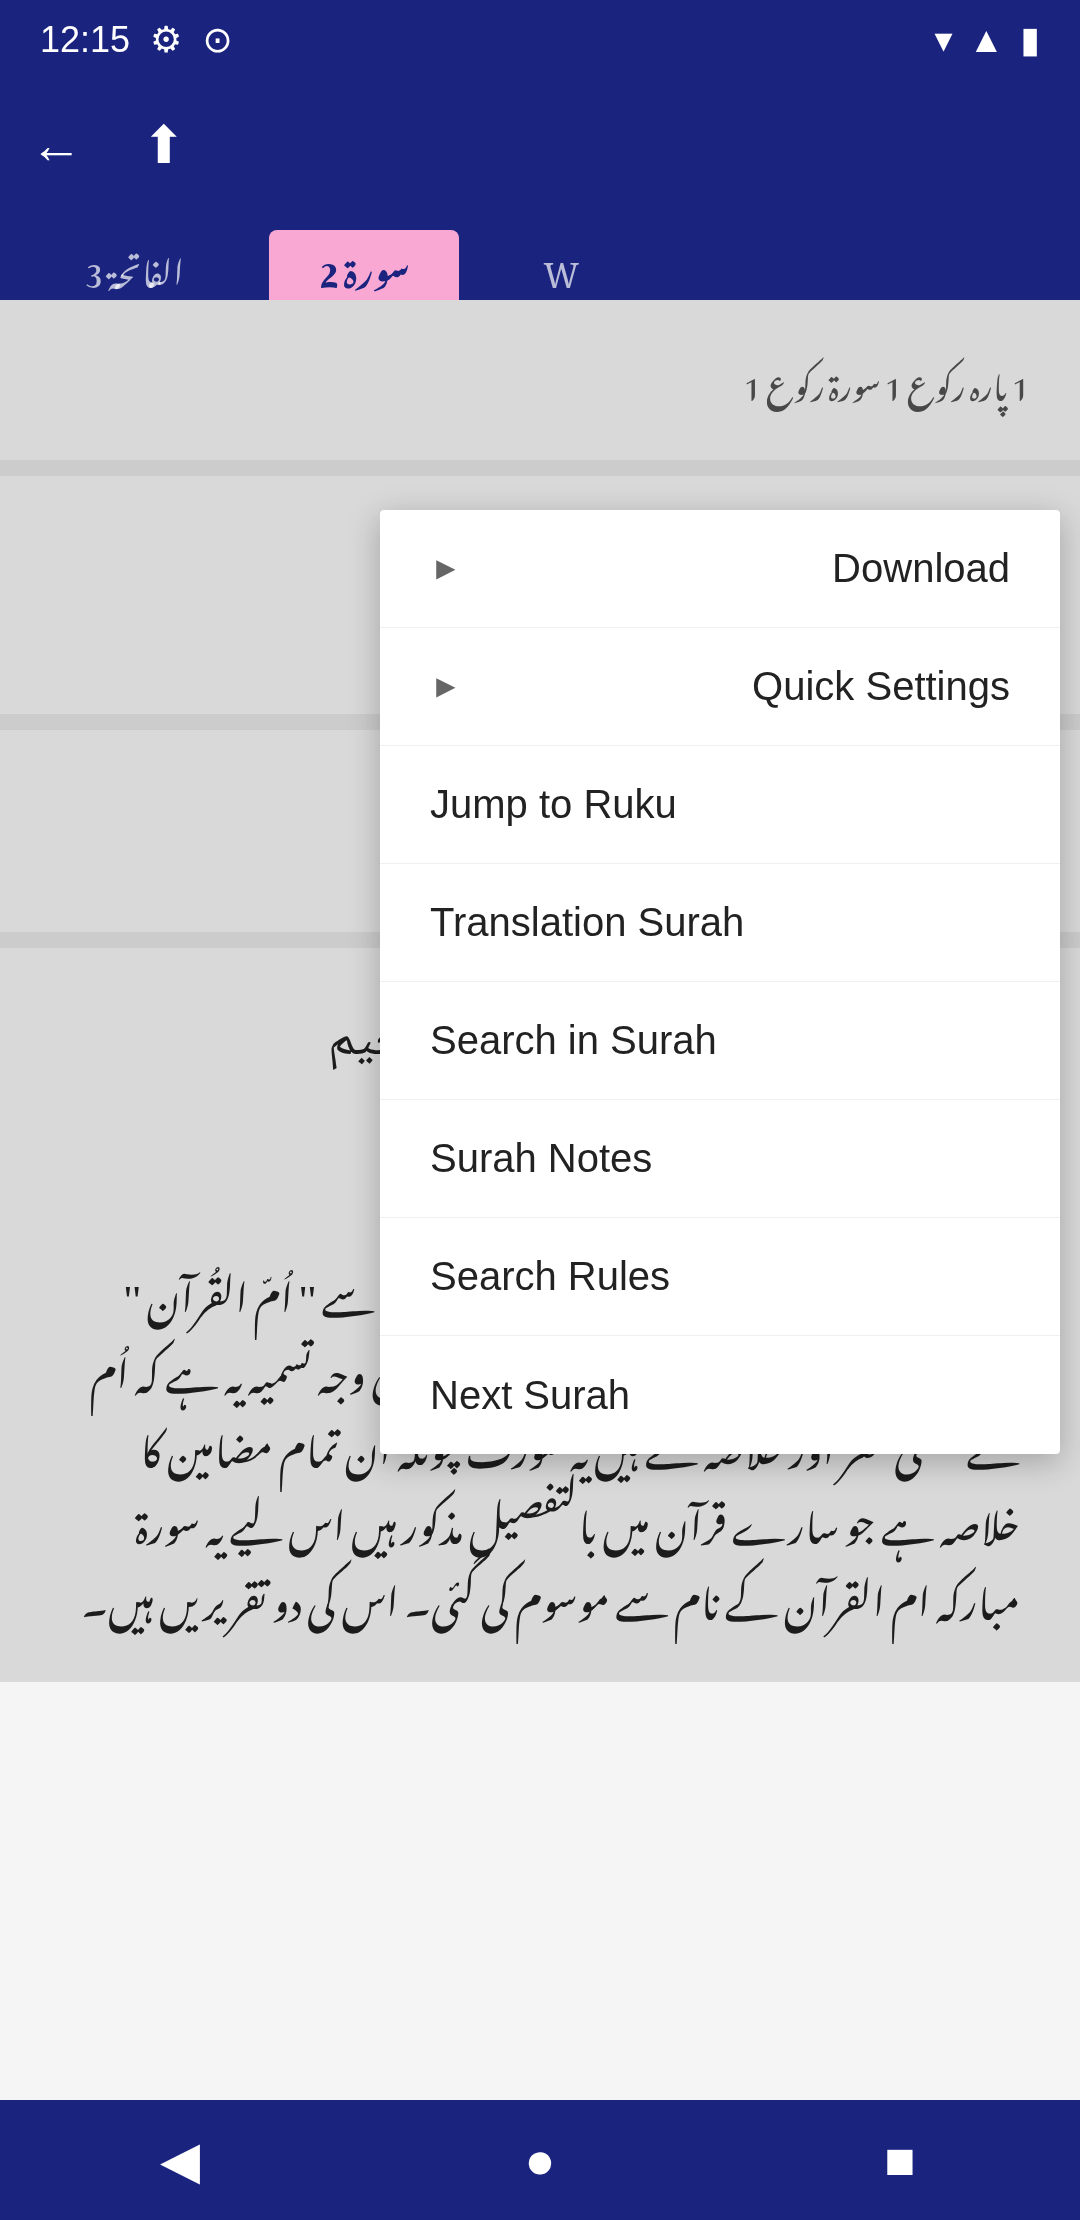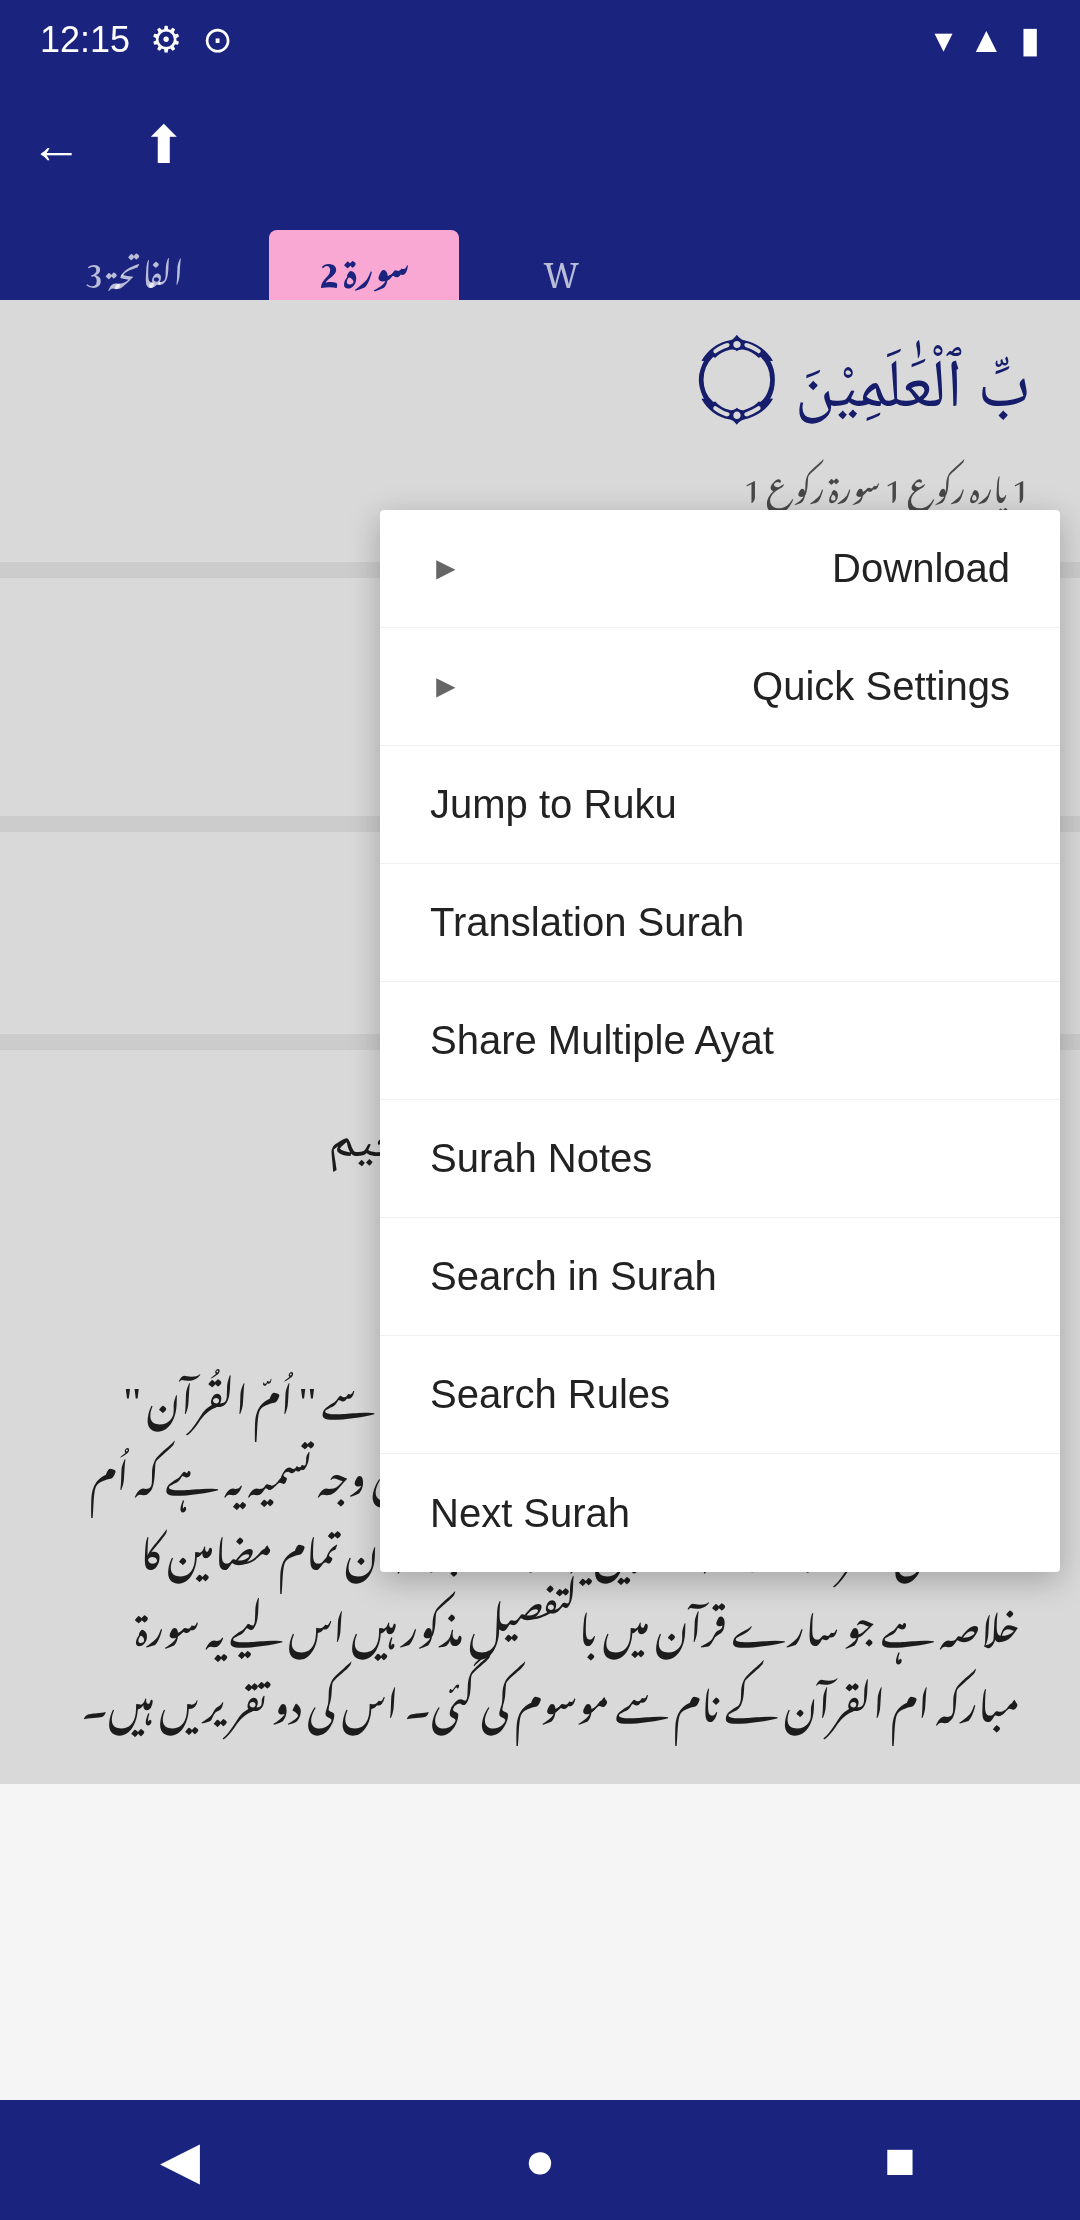--- a/index.html
+++ b/index.html
@@ -309,21 +309,20 @@
     <span>2 سورة</span>
   </div>
   <div class="tab">
     <span>W</span>
   </div>
 </div>
 
 <div class="content-area">
 
   <div class="quran-card">
-    <div class="arabic-text">بِّ ٱلْعَٰلَمِيْنَ ۝</div>
     <div class="reference-text">1 پارہ رکوع 1 سورة رکوع 1</div>
   </div>
 
   <div class="translation-card">
     <div class="translation-urdu">
       <span>اللہ کے لیے &nbsp;</span><span class="red-word">رَبِّ</span><span> : رب</span>
       <br>
       <span>تمام جہان</span>
     </div>
   </div>
@@ -361,30 +360,27 @@
     </div>
 
     <div class="menu-item">
       <span>Jump to Ruku</span>
     </div>
 
     <div class="menu-item">
       <span>Translation Surah</span>
     </div>
 
-    <div class="menu-item">
-      <span>Share Multiple Ayat</span>
+
+    <div class="menu-item">
+      <span>Search in Surah</span>
     </div>
 
     <div class="menu-item">
       <span>Surah Notes</span>
-    </div>
-
-    <div class="menu-item">
-      <span>Search in Surah</span>
     </div>
 
     <div class="menu-item">
       <span>Search Rules</span>
     </div>
 
     <div class="menu-item">
       <span>Next Surah</span>
     </div>
 

